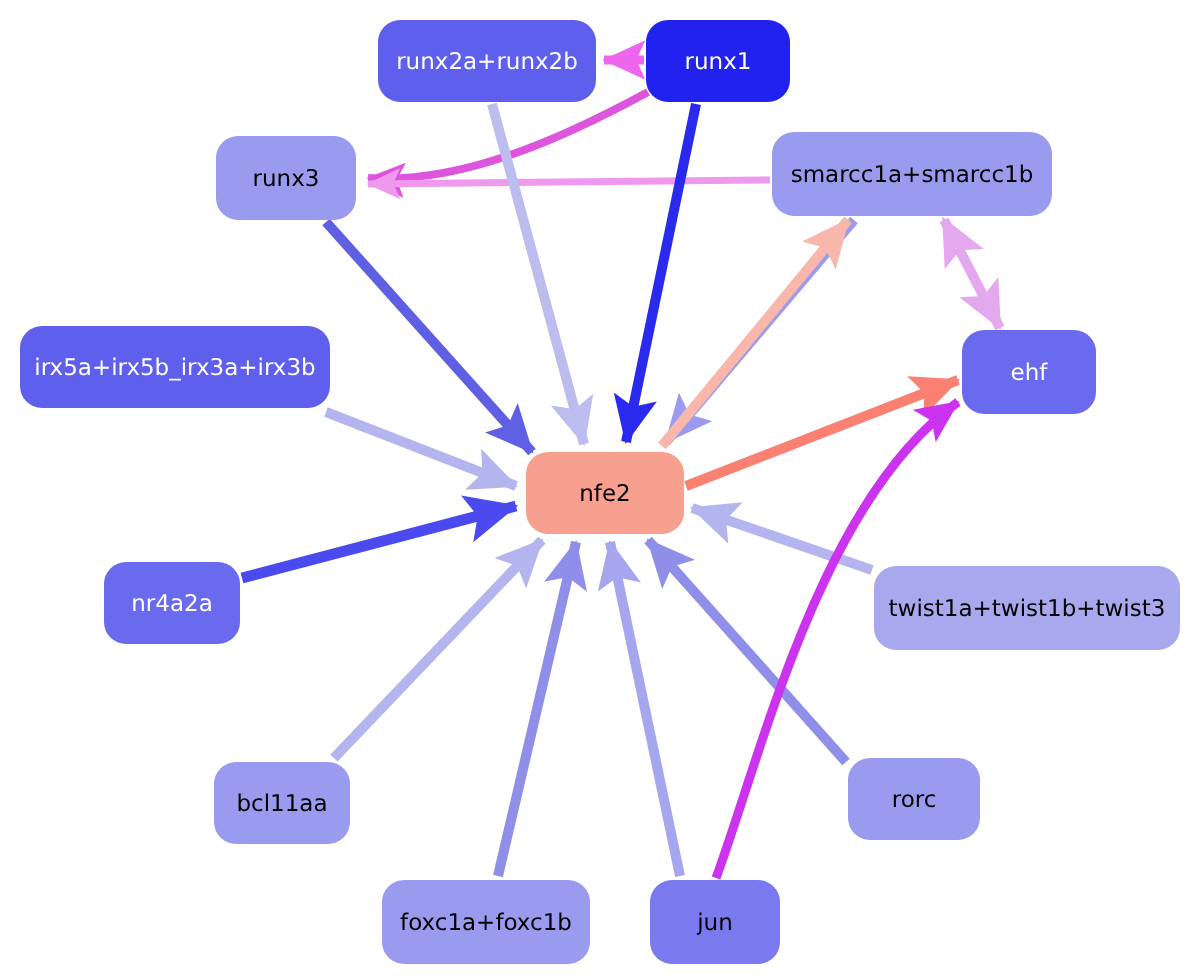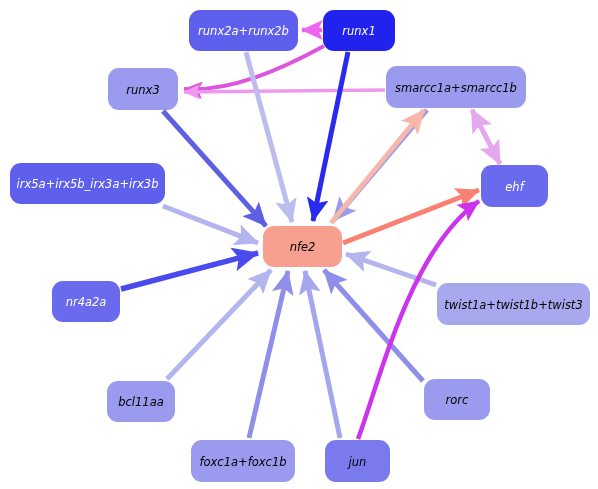--- a/index.html
+++ b/index.html
@@ -7,21 +7,20 @@
     padding: 0;
     background: #ffffff;
   }
   #canvas-wrap {
     position: relative;
     width: 598px;
     height: 489px;
     background: #ffffff;
     overflow: hidden;
     font-family: "DejaVu Sans", "Liberation Sans", sans-serif;
-    font-style: italic;
   }
   svg#graph {
     position: absolute;
     left: 0;
     top: 0;
     width: 598px;
     height: 489px;
   }
   .node-rect {
     stroke: none;

